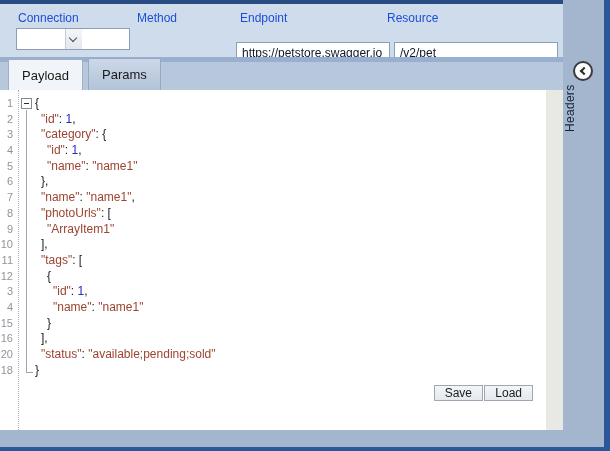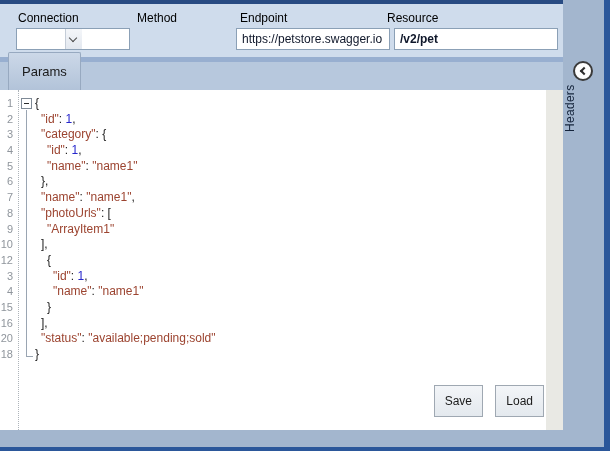--- a/index.html
+++ b/index.html
@@ -6,34 +6,34 @@
   html,body { width:610px; height:451px; }
   body { font-family:"Liberation Sans", sans-serif; background:#a3b6ce; position:relative; overflow:hidden; }
 
   
   .navy-top    { position:absolute; left:0; top:0; width:563px; height:4px; background:#284b82; }
   .navy-right  { position:absolute; left:604px; top:0; width:6px; height:451px; background:#2b579a; }
   .navy-bottom { position:absolute; left:0; top:447px; width:610px; height:4px; background:#2b579a; }
 
   
   .topbar { position:absolute; left:0; top:4px; width:563px; height:53px; background:#cfdcec; }
-  .fld-label { position:absolute; top:7px; font-size:12px; color:#000000; white-space:nowrap; }
+  .fld-label { position:absolute; top:7px; font-size:12px; color:#1d4ed8; white-space:nowrap; }
   .combo, .txt { position:absolute; top:24px; height:22px; background:#fff; border:1px solid #8ba0b6; font-size:12px; color:#0f172a;flex-direction:column; }
   .combo { display:flex; align-items:center; }
   .combo .val { flex:1; padding-left:5px; white-space:nowrap; overflow:hidden; }
   .combo .dd { width:17px; height:100%; border-left:1px solid #c5cdd8; background:linear-gradient(#f4f6f9,#e3e8ef); position:relative; }
   .combo .dd i { position:absolute; left:4px; top:6px; width:6px; height:6px;
                  border-right:1.6px solid #4a4a4a; border-bottom:1.6px solid #4a4a4a; transform:rotate(45deg); }
-  .txt { padding-left:5px; font-family:"Liberation Sans",sans-serif; outline:none; }
+  .txt { padding-left:5px; font-family:"Liberation Sans",sans-serif; outline:none;margin-top:14px; }
 
   
   .tabstrip { position:absolute; left:0; top:57px; width:563px; height:33px;
               background:linear-gradient(#98afd0 0 5px, #b7c8dd 5px 100%);
               display:flex; align-items:flex-end; padding-left:8px; gap:5px; }
-  .tab { height:38px; padding:0 13px; font-size:13px; color:#191919; display:flex; align-items:center;
+  .tab { height:32px; padding:0 13px; font-size:13px; color:#191919; display:flex; align-items:center;
          background:linear-gradient(#ccd8e8,#b2c3d9); border:1px solid #97a9c0; border-bottom:none;
          border-radius:2px 2px 0 0; cursor:default; }
   .tab.active { height:31px; background:#f1f5fa; border-color:#9fb0c4; }
 
   
   .editor { position:absolute; left:0; top:90px; width:563px; height:340px; background:#fff; overflow:hidden; }
   .gutter-bg { position:absolute; left:0; top:0; width:19px; height:100%; border-right:1px dotted #aeb4ba; }
   .scrollbar { position:absolute; right:0; top:0; width:17px; height:100%; background:#e9e9e4; }
   #code-lines { position:absolute; left:0; top:6px; right:17px; }
   .line { display:flex; height:15.7px; line-height:15.7px; font-size:12px; white-space:pre; }
@@ -43,23 +43,23 @@
   .fold.start::before { content:''; position:absolute; left:9px; top:14px; bottom:0; width:1px; background:#9aa5b2; }
   .fold.end::before { content:''; position:absolute; left:9px; top:0; height:9px; width:1px; background:#9aa5b2; }
   .fold.end::after { content:''; position:absolute; left:9px; top:9px; width:7px; height:1px; background:#9aa5b2; }
   .fold .box { position:absolute; left:4px; top:2px; width:11px; height:11px; background:#fff; border:1px solid #7f8a96; }
   .fold .box::after { content:''; position:absolute; left:2px; top:4px; width:5px; height:1px; background:#2b2b2b; }
   .code { color:#222; }
   .tk-k, .tk-s { color:var(--key,#9c4430); }
   .tk-n { color:var(--num,#2727cc); }
   .tk-p { color:var(--punct,#222); }
 
-  .btn { position:absolute; top:295px; height:32px; padding:0 10px; font-size:12px; color:#1b1b1b;
+  .btn { position:absolute; top:295px; height:16px; padding:0 10px; font-size:12px; color:#1b1b1b;
          background:linear-gradient(#f3f5f8,#e4e9ee); border:1px solid #9fa8b2; cursor:default; }
-  .btn-save { right:80px; } .btn-load { right:19px;margin-left:8px; }
+  .btn-save { right:80px; } .btn-load { right:30px;margin-left:8px; }
 
   
   .sidestrip { position:absolute; left:563px; top:0; width:41px; height:447px; background:#a3b6ce; }
   .circle-btn { position:absolute; left:10px; top:61px; width:20px; height:20px; border-radius:50%;
                 background:#fdfdfd; border:2px solid #3a3a3a; }
   .circle-btn i { position:absolute; left:6px; top:5px; width:6px; height:6px;
                   border-left:2px solid #2b2b2b; border-bottom:2px solid #2b2b2b; transform:rotate(45deg); }
   .side-title { position:absolute; left:0; top:86px; width:41px; text-align:center;
                 writing-mode:vertical-rl; transform:rotate(180deg);
                 font-size:12px; color:#14233a; letter-spacing:0.3px;
@@ -76,41 +76,43 @@
   <span class="fld-label" style="left:240px">Endpoint</span>
   <span class="fld-label" style="left:387px">Resource</span>
 
   <div class="combo" style="left:16px; width:114px">
     <span class="val">&lt;explicit&gt;</span>
     <span class="dd">
         <i></i>
       </span>
   </div>
   <input class="txt" style="left: 236px; width: 154px;" value="https://petstore.swagger.io">
-  <input class="txt" style="left: 394px; width: 164px; font-weight: bold;" value="/v2/pet">
+  <input class="txt" style="left: 394px; width: 164px;" value="/v2/pet">
 </div>
 
 <div class="tabstrip" id="tabstrip">
+    <div class="tab active">Payload</div>
     <div class="tab">Params</div>
   </div>
 
 <div class="editor">
   <div class="gutter-bg"></div>
   <div class="scrollbar"></div>
   <div id="code-lines">
       <div class="line"><span class="ln">1</span><span class="fold start"><span class="box"></span></span><span class="code" style="padding-left: 0px;"><span class="tk-p">{</span></span></div>
       <div class="line"><span class="ln">2</span><span class="fold mid"></span><span class="code" style="padding-left: 6px;"><span class="tk-k">"id"</span><span class="tk-p">: </span><span class="tk-n">1</span><span class="tk-p">,</span></span></div>
       <div class="line"><span class="ln">3</span><span class="fold mid"></span><span class="code" style="padding-left: 6px;"><span class="tk-k">"category"</span><span class="tk-p">: {</span></span></div>
       <div class="line"><span class="ln">4</span><span class="fold mid"></span><span class="code" style="padding-left: 12px;"><span class="tk-k">"id"</span><span class="tk-p">: </span><span class="tk-n">1</span><span class="tk-p">,</span></span></div>
       <div class="line"><span class="ln">5</span><span class="fold mid"></span><span class="code" style="padding-left: 12px;"><span class="tk-k">"name"</span><span class="tk-p">: </span><span class="tk-s">"name1"</span></span></div>
       <div class="line"><span class="ln">6</span><span class="fold mid"></span><span class="code" style="padding-left: 6px;"><span class="tk-p">},</span></span></div>
       <div class="line"><span class="ln">7</span><span class="fold mid"></span><span class="code" style="padding-left: 6px;"><span class="tk-k">"name"</span><span class="tk-p">: </span><span class="tk-s">"name1"</span><span class="tk-p">,</span></span></div>
       <div class="line"><span class="ln">8</span><span class="fold mid"></span><span class="code" style="padding-left: 6px;"><span class="tk-k">"photoUrls"</span><span class="tk-p">: [</span></span></div>
       <div class="line"><span class="ln">9</span><span class="fold mid"></span><span class="code" style="padding-left: 12px;"><span class="tk-s">"ArrayItem1"</span></span></div>
       <div class="line"><span class="ln">10</span><span class="fold mid"></span><span class="code" style="padding-left: 6px;"><span class="tk-p">],</span></span></div>
+      <div class="line"><span class="ln">11</span><span class="fold mid"></span><span class="code" style="padding-left: 6px;"><span class="tk-k">"tags"</span><span class="tk-p">: [</span></span></div>
       <div class="line"><span class="ln">12</span><span class="fold mid"></span><span class="code" style="padding-left: 12px;"><span class="tk-p">{</span></span></div>
       <div class="line"><span class="ln">3</span><span class="fold mid"></span><span class="code" style="padding-left: 18px;"><span class="tk-k">"id"</span><span class="tk-p">: </span><span class="tk-n">1</span><span class="tk-p">,</span></span></div>
       <div class="line"><span class="ln">4</span><span class="fold mid"></span><span class="code" style="padding-left: 18px;"><span class="tk-k">"name"</span><span class="tk-p">: </span><span class="tk-s">"name1"</span></span></div>
       <div class="line"><span class="ln">15</span><span class="fold mid"></span><span class="code" style="padding-left: 12px;"><span class="tk-p">}</span></span></div>
       <div class="line"><span class="ln">16</span><span class="fold mid"></span><span class="code" style="padding-left: 6px;"><span class="tk-p">],</span></span></div>
       <div class="line"><span class="ln">20</span><span class="fold mid"></span><span class="code" style="padding-left: 6px;"><span class="tk-k">"status"</span><span class="tk-p">: </span><span class="tk-s">"available;pending;sold"</span></span></div>
       <div class="line"><span class="ln">18</span><span class="fold end"></span><span class="code" style="padding-left: 0px;"><span class="tk-p">}</span></span></div>
     </div>
   <button class="btn btn-save">Save</button>
   <button class="btn btn-load">Load</button>

